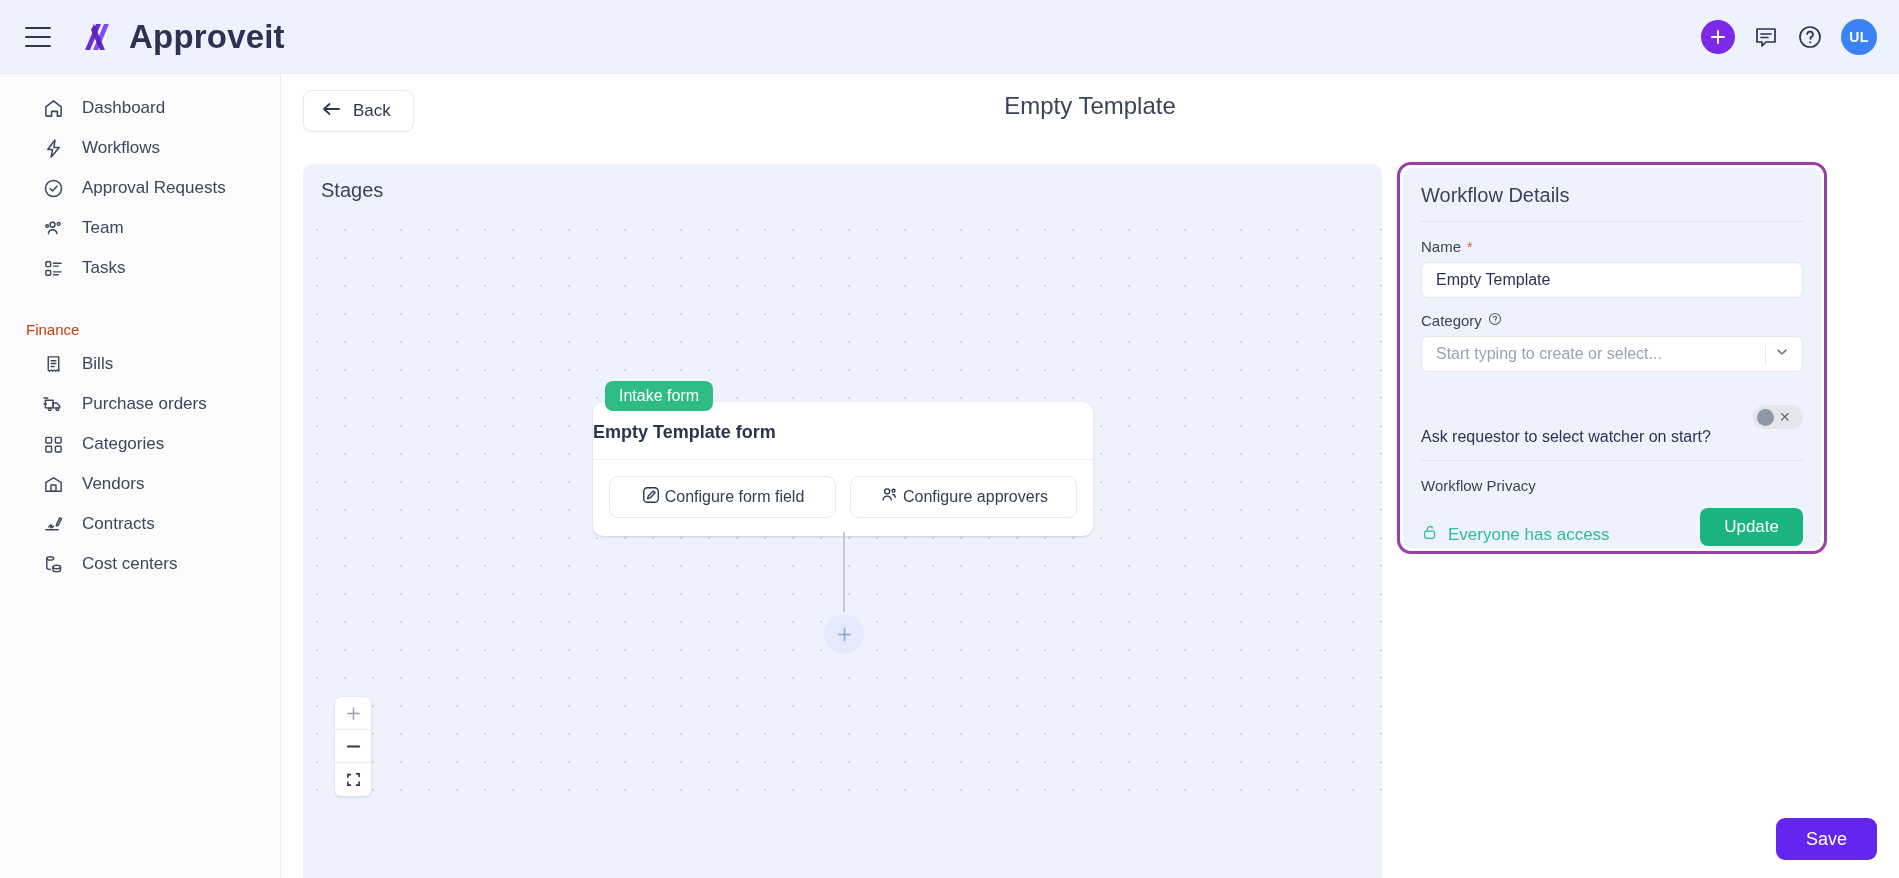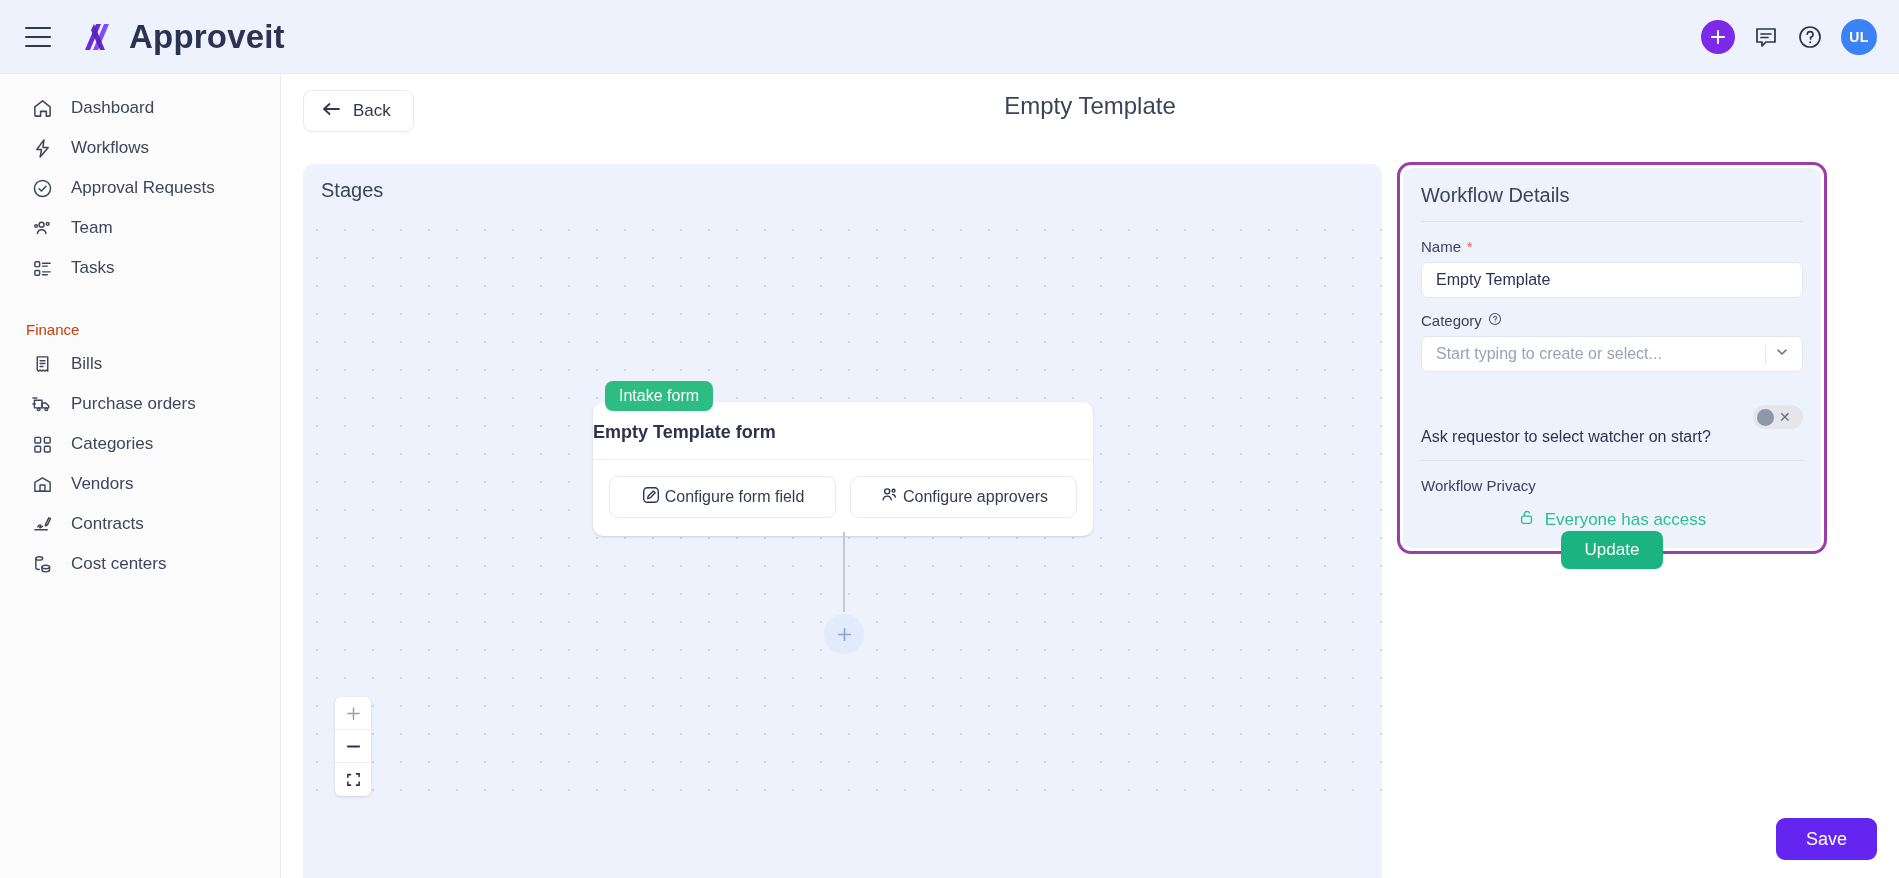--- a/index.html
+++ b/index.html
@@ -46,21 +46,21 @@
   }
 
   
   .sidebar {
     position: absolute; top: 74px; left: 0; width: 281px; height: 804px;
     background: #fbfbfc; border-right: 1px solid #eceef3;
     padding-top: 14px;
   }
   .nav-item {
     display: flex; align-items: center; gap: 18px;
-    height: 40px; padding-left: 31px; cursor: pointer;
+    height: 40px; padding-left: 42px; cursor: pointer;
     color: #3d465c; font-size: 17px;
   }
   .nav-item .ico { width: 22px; height: 22px; display:flex; align-items:center; justify-content:center; flex: 0 0 22px; }
   .nav-gap { height: 26px; }
   .nav-section {
     padding-left: 26px; color: #c2410c; font-size: 15px;
     height: 30px; display: flex; align-items: center;
   }
 
   
@@ -171,21 +171,21 @@
     margin-top: 16px; margin-bottom: 14px;
   }
   .watcher-label { font-size: 16px; color: #2b3350; margin-top: 40px; }
   .toggle {
     width: 50px; height: 24px; border-radius: 14px; background: #e4e6ec;
     display: flex; align-items: center; padding: 0 4px; gap: 5px; cursor: pointer;
   }
   .toggle-knob { width: 17px; height: 17px; border-radius: 50%; background: #8e97a6; }
   .toggle-x { color: #626b7d; font-size: 14px; line-height: 1; }
   .privacy-label { font-size: 15px; color: #3b4358; margin-bottom: 14px; }
-  .privacy-row { display: flex; align-items: center; justify-content: space-between; flex-direction: column; }
+  .privacy-row { display: flex; align-items: flex-end; justify-content: space-between; }
   .privacy-text { display: flex; align-items: center; gap: 9px; font-size: 17px; color: #2dbd98; }
   .update-btn {
     background: #1bb37f; color: #fff; border: none; border-radius: 8px;
     height: 38px; padding: 0 24px; font-size: 17px; cursor: pointer;
     font-family: "Liberation Sans", sans-serif;
   }
 
   
   .save-btn {
     position: absolute; right: 22px; bottom: 18px;

